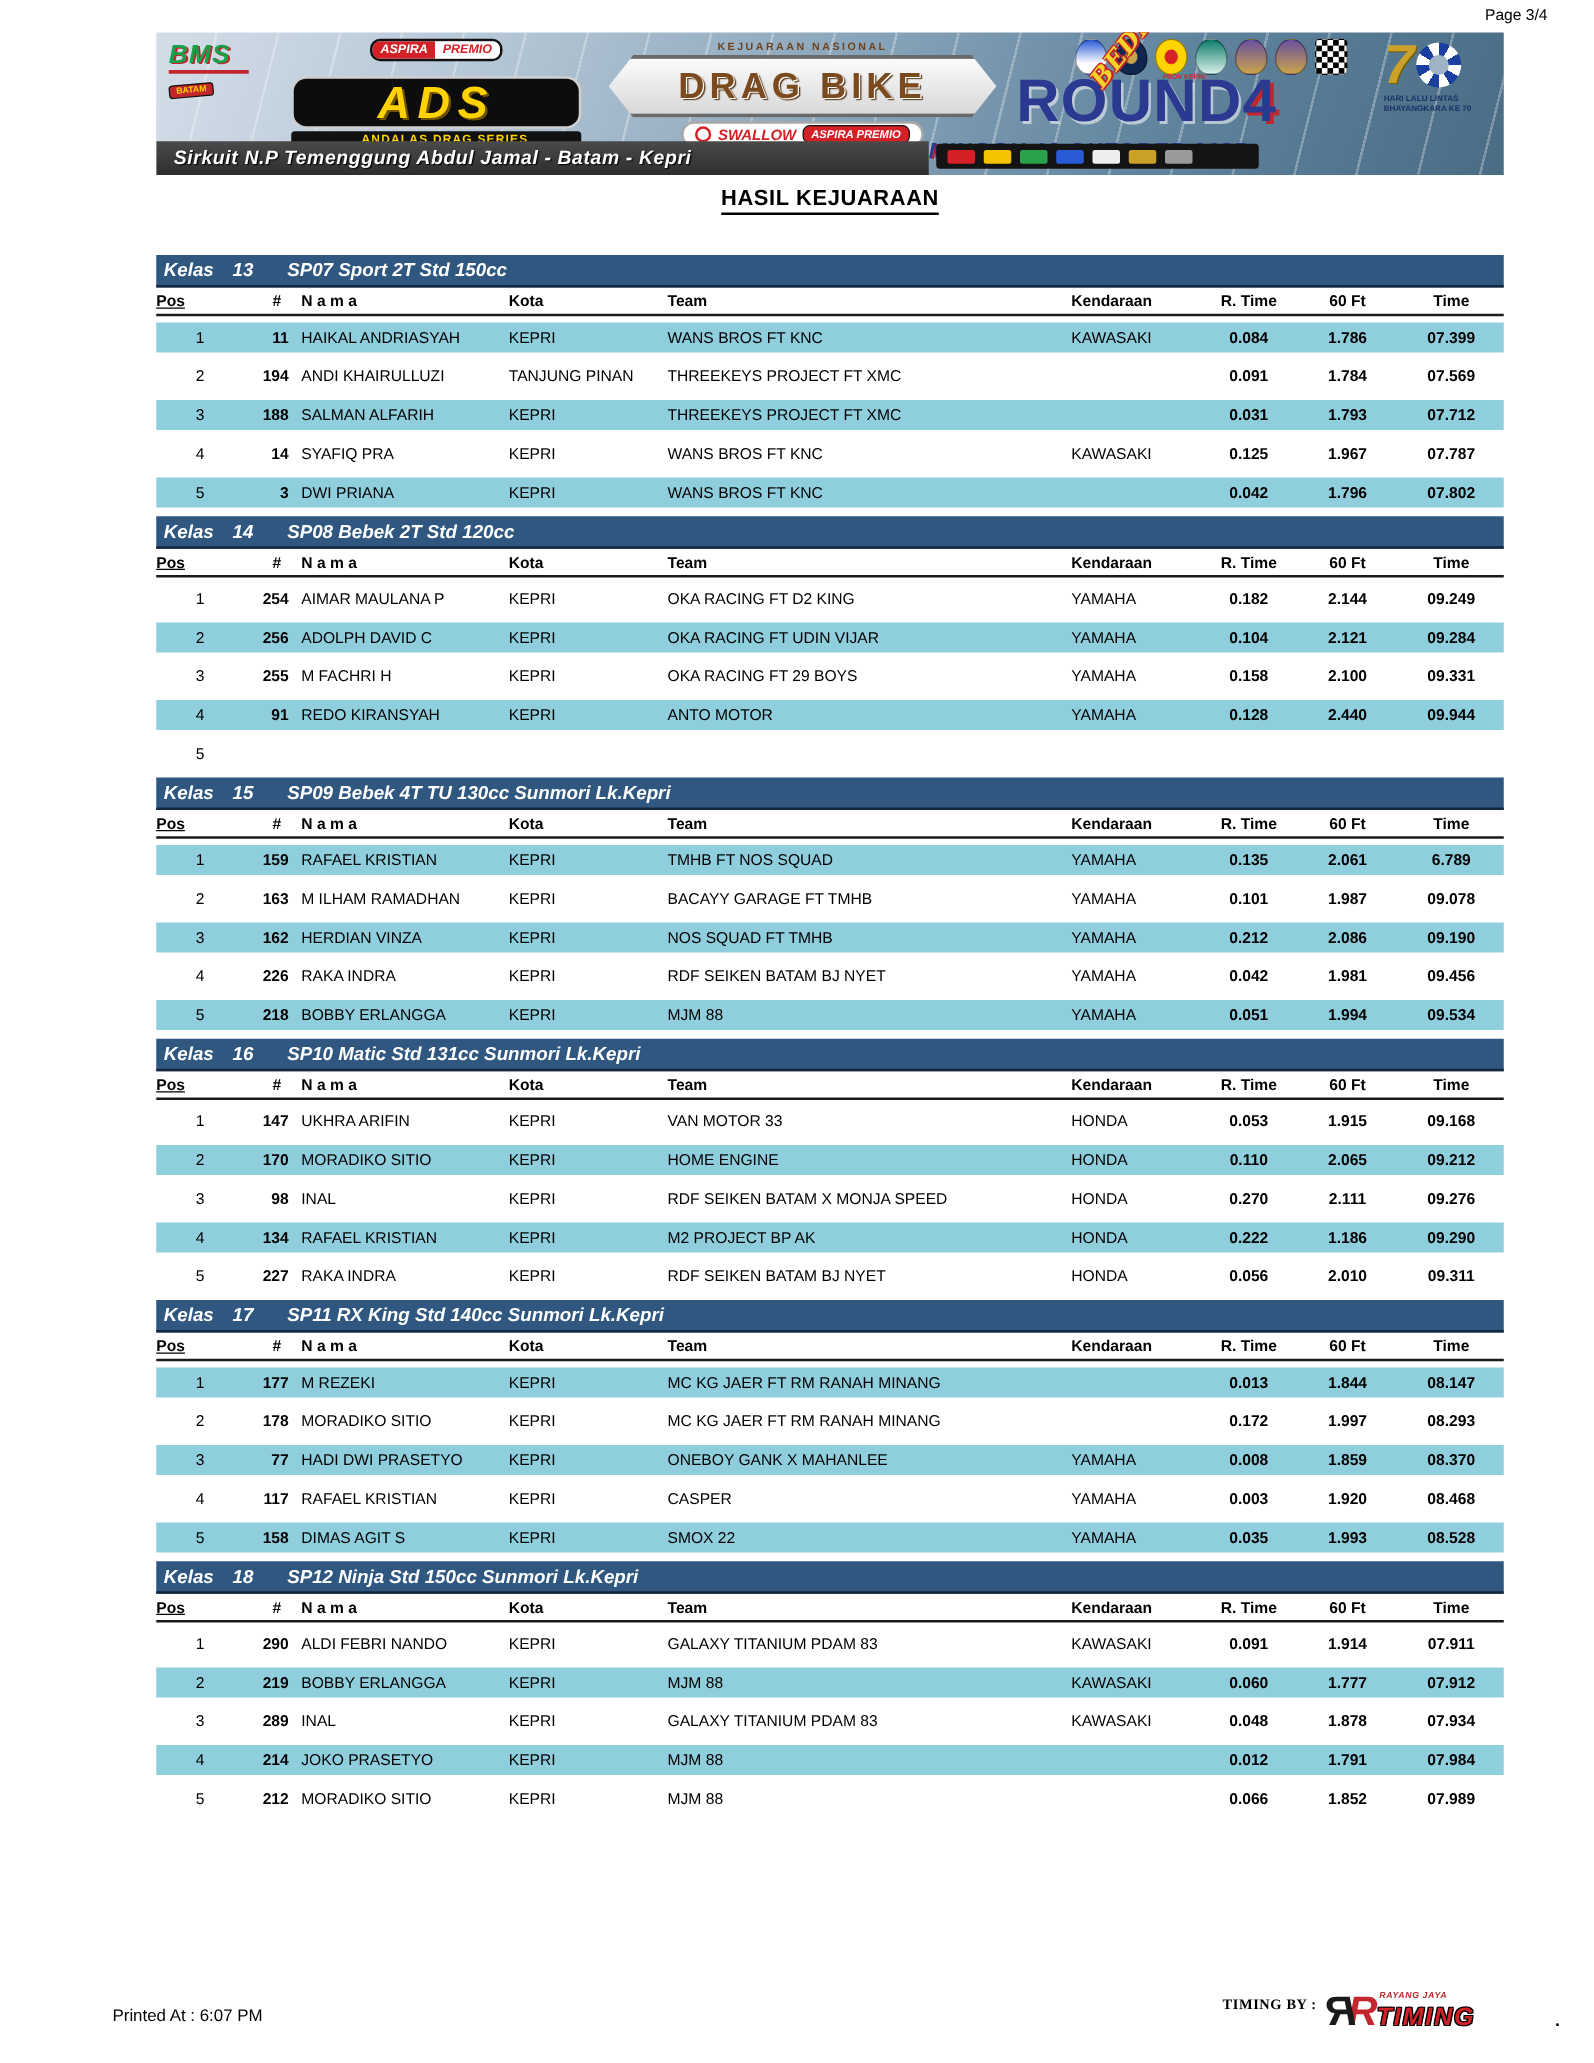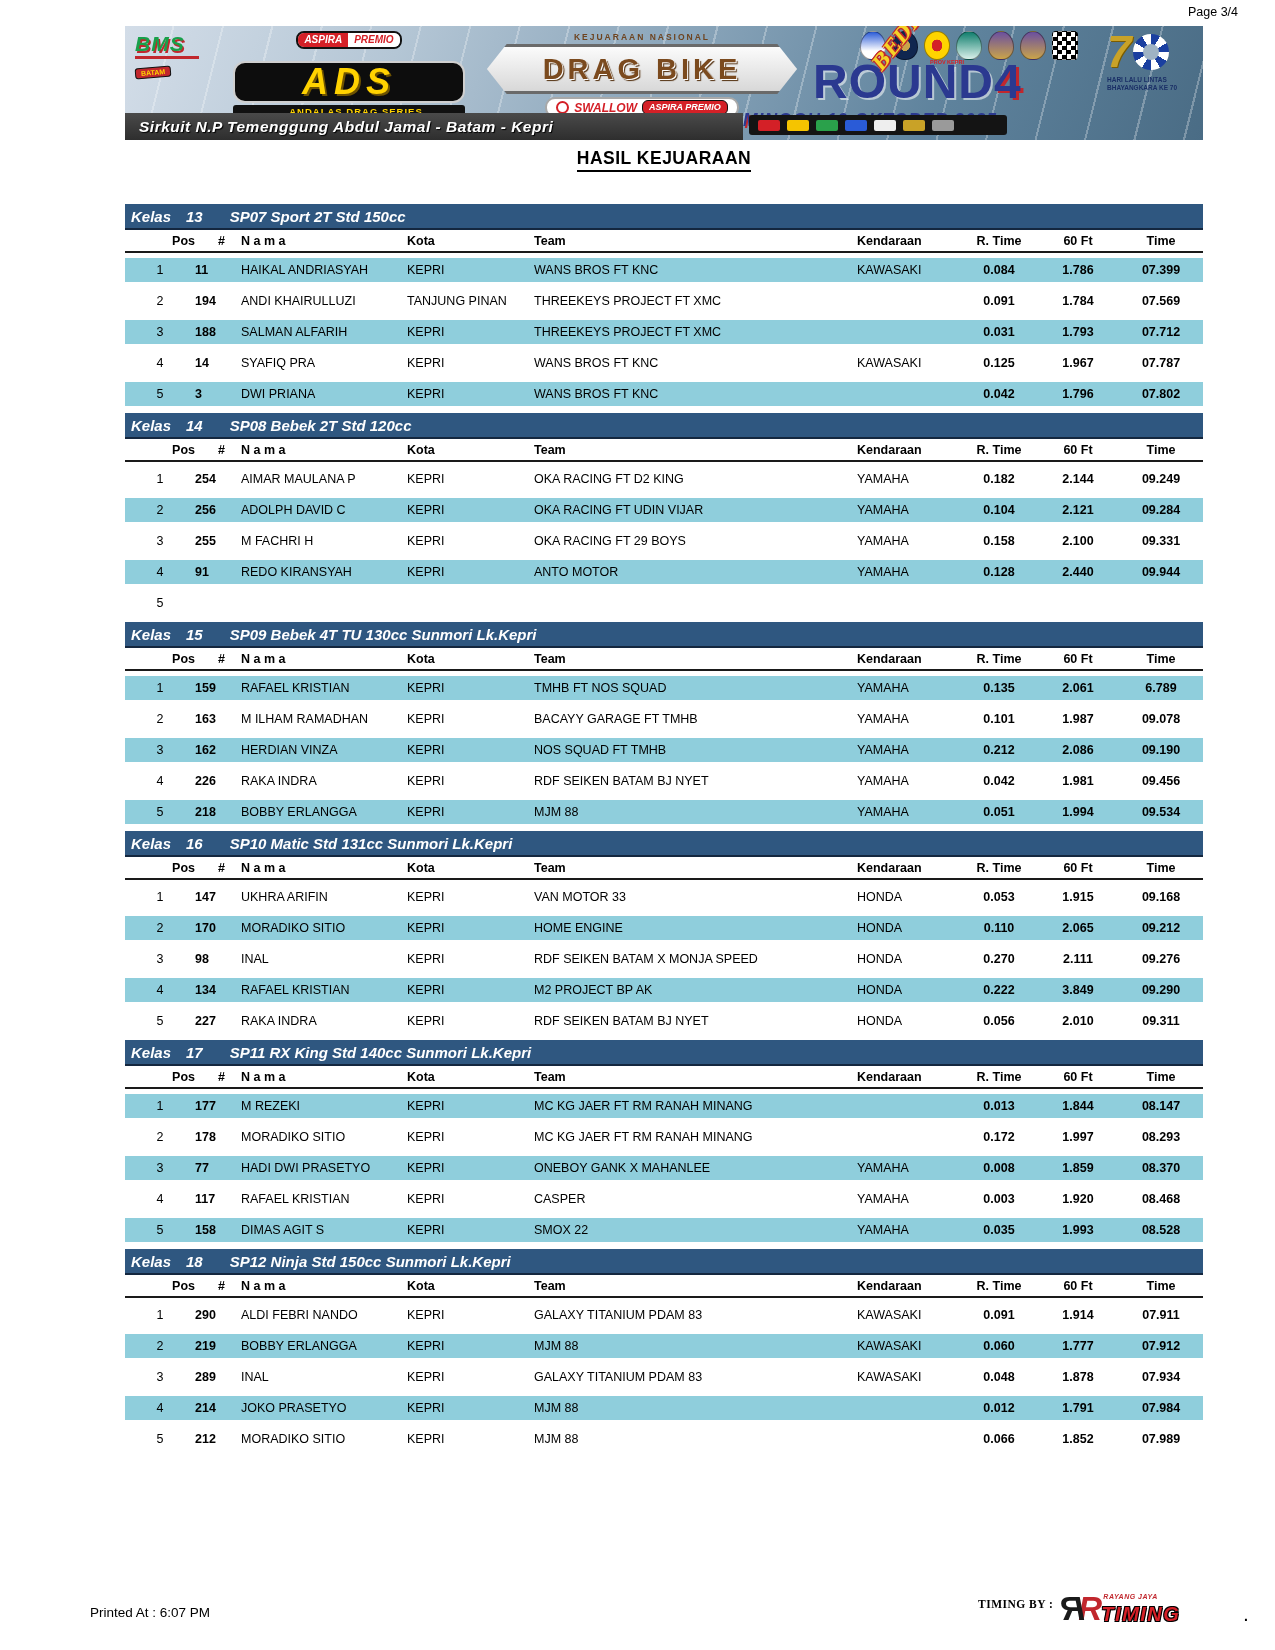--- a/index.html
+++ b/index.html
@@ -107,31 +107,31 @@
   .tables{margin-top:28px;}
   section.class-table{margin-bottom:5px;}
   .class-bar{height:26px;background:#2f5780;border-bottom:2px solid #14273f;color:#fff;
     display:flex;align-items:center;font-style:italic;font-weight:bold;font-size:15px;
     padding-left:6px;box-sizing:border-box;}
   .class-bar .no{margin-left:15px;}
   .class-bar .ttl{margin-left:27px;}
   .grid9{display:grid;grid-template-columns:70px 38px 174px 126px 316px 112px 76px 82px 84px;}
   .cols-header{height:21px;align-items:center;border-bottom:2.5px solid #1a1a1a;
     font-weight:bold;font-size:12.5px;}
-  .h.pos{text-align:right;}
+  .h.pos{text-align:left;text-decoration:underline;}
   .h.num{text-align:right;padding-right:8px;}
   .h.nama{padding-left:8px;}
   .h.team{padding-left:1px;}
   .h.kend{padding-left:8px;}
   .h.rt,.h.ft,.h.tm{text-align:center;}
   .rows{padding-top:5px;}
   .row{height:24px;line-height:24px;margin-bottom:7px;font-size:12.5px;}
   .row.alt{background:#8fcedc;}
   .c.pos{text-align:center;}
-  .c.num{text-align:left;font-weight:bold;padding-right:2px;}
+  .c.num{text-align:right;font-weight:bold;padding-right:2px;}
   .c.nama{padding-left:8px;white-space:nowrap;}
   .c.kota{white-space:nowrap;}
   .c.team{padding-left:1px;white-space:nowrap;}
   .c.kend{padding-left:8px;white-space:nowrap;}
   .c.rt,.c.ft,.c.tm{text-align:center;font-weight:bold;}
 
   
   .printed{position:absolute;left:90px;top:1605px;font-size:13.5px;}
   .timing{position:absolute;left:978px;top:1590px;display:flex;gap:8px;}
   .timing-label{font-family:"Liberation Serif",serif;font-weight:bold;font-size:11.5px;
@@ -531,21 +531,21 @@
   </div>
 
   <div class="row grid9 alt">
     <span class="c pos">4</span>
     <span class="c num">134</span>
     <span class="c nama">RAFAEL KRISTIAN</span>
     <span class="c kota">KEPRI</span>
     <span class="c team">M2 PROJECT BP AK</span>
     <span class="c kend">HONDA</span>
     <span class="c rt">0.222</span>
-    <span class="c ft">3.849</span>
+    <span class="c ft">1.186</span>
     <span class="c tm">09.290</span>
   </div>
 
   <div class="row grid9">
     <span class="c pos">5</span>
     <span class="c num">227</span>
     <span class="c nama">RAKA INDRA</span>
     <span class="c kota">KEPRI</span>
     <span class="c team">RDF SEIKEN BATAM BJ NYET</span>
     <span class="c kend">HONDA</span>

